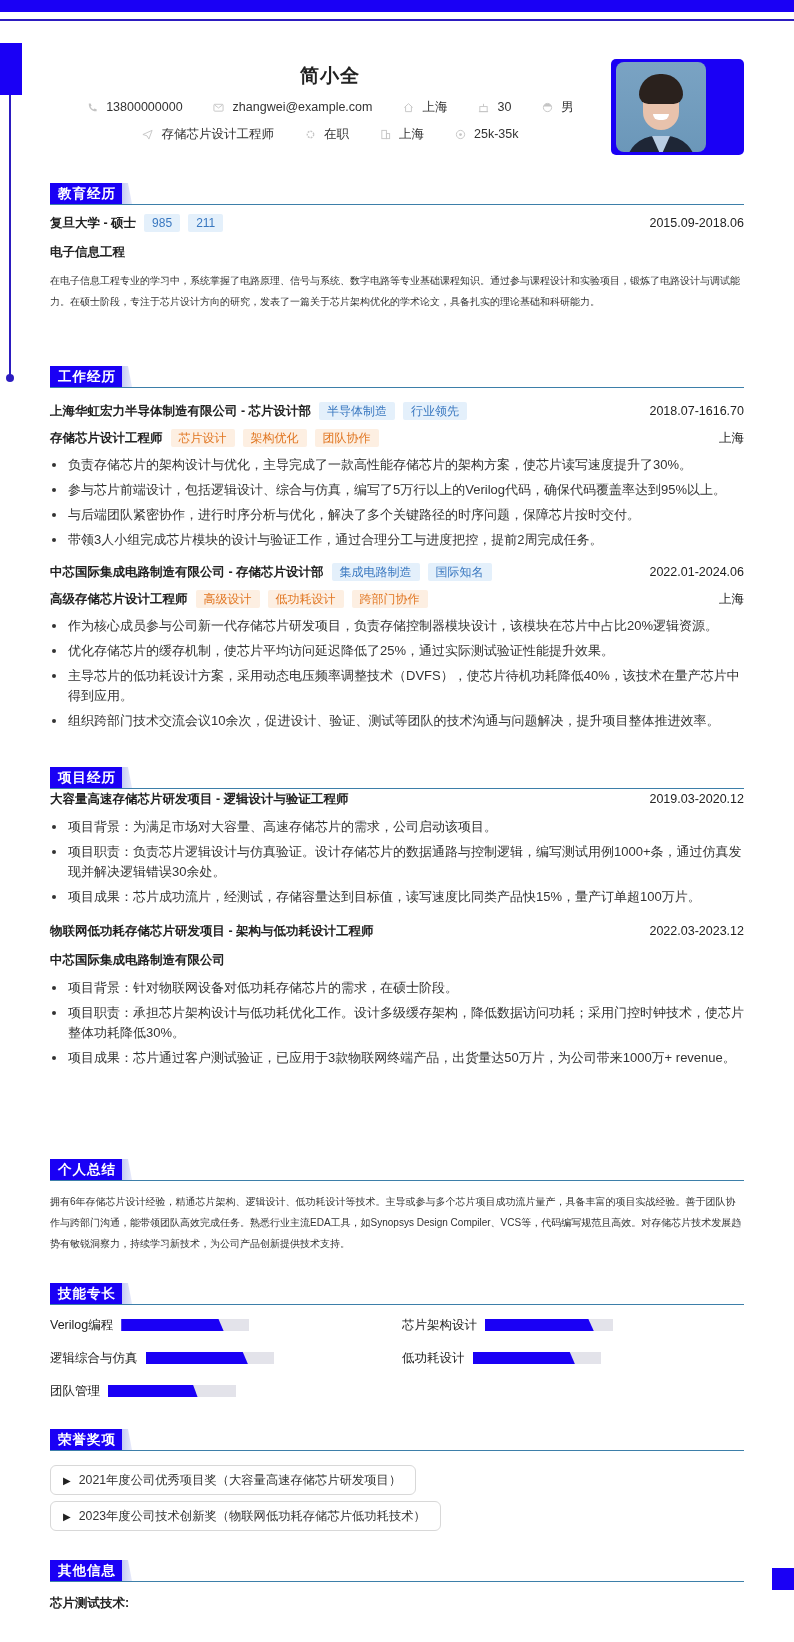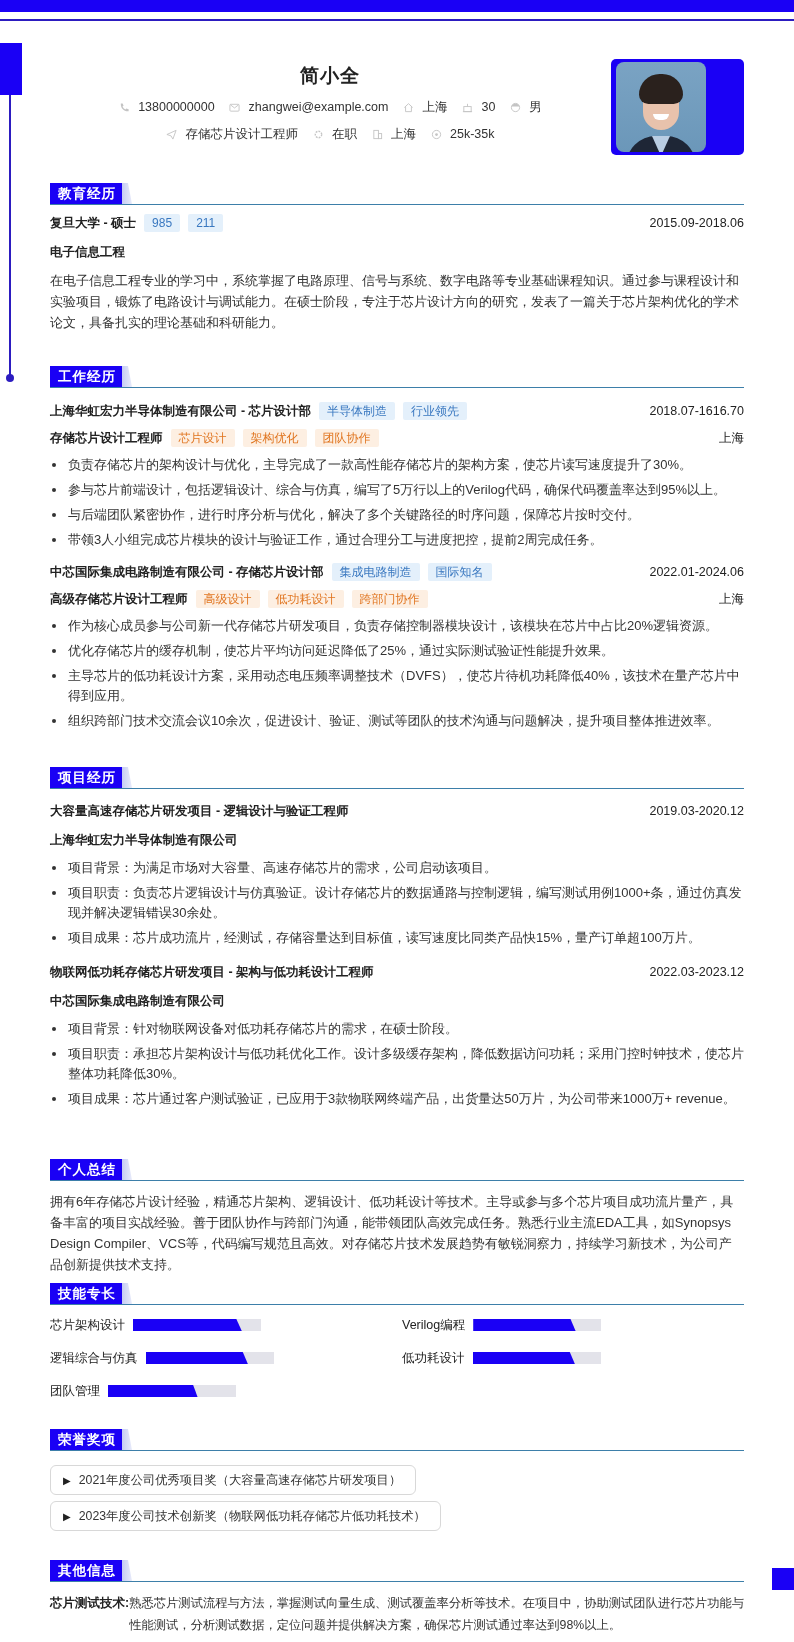--- a/index.html
+++ b/index.html
@@ -14,21 +14,21 @@
     }
     .top-bar { position: absolute; left: 0; top: 0; width: 794px; height: 12px; background: #1a00f5; }
     .top-line { position: absolute; left: 0; top: 19px; width: 794px; height: 2px; background: #2c1cc0; }
     .left-block { position: absolute; left: 0; top: 43px; width: 22px; height: 52px; background: #1a00f5; }
     .left-line { position: absolute; left: 9px; top: 95px; width: 2px; height: 282px; background: #2c1cc0; }
     .left-dot { position: absolute; left: 6px; top: 374px; width: 8px; height: 8px; border-radius: 50%; background: #2c1cc0; }
     .right-block { position: absolute; left: 772px; top: 1568px; width: 22px; height: 22px; background: #1a00f5; }
 
     .header { position: absolute; left: 50px; top: 61px; width: 560px; text-align: center; }
     .name { font-size: 19px; font-weight: bold; color: #222; letter-spacing: 1px; height: 30px; line-height: 30px; }
-    .info-row { display: flex; justify-content: center; align-items: center; gap: 0; margin-top: 6px; height: 20px; font-size: 12.5px; color: #333; }
+    .info-row { display: flex; justify-content: center; align-items: center; gap: 16px; margin-top: 6px; height: 20px; font-size: 12.5px; color: #333; }
     .info-row + .info-row { margin-top: 7px; }
     .info-item { display: flex; align-items: center; margin: 0 7px; }
     .info-icon { width: 12px; height: 12px; margin-right: 8px; color: #bbb; font-size: 10px; display: inline-flex; align-items: center; justify-content: center; line-height: 1; }
     .info-icon svg { width: 11px; height: 11px; }
 
     .photo-wrap { position: absolute; left: 611px; top: 59px; width: 133px; height: 96px; background: #1a00f5; border-radius: 5px; }
     .photo { position: absolute; left: 5px; top: 3px; width: 90px; height: 90px; border-radius: 8px; background: linear-gradient(180deg, #7aa3c3 0%, #6b97b9 100%); overflow: hidden; }
     .photo .hair { position: absolute; left: 23px; top: 12px; width: 44px; height: 30px; border-radius: 22px 22px 10px 10px; background: #2a211d; }
     .photo .face { position: absolute; left: 27px; top: 22px; width: 36px; height: 46px; border-radius: 16px 16px 18px 18px; background: #e8c2ac; }
     .photo .smile { position: absolute; left: 37px; top: 52px; width: 16px; height: 6px; border-radius: 0 0 8px 8px; background: #fff; }
@@ -39,21 +39,21 @@
     .sec-head { position: relative; height: 22px; border-bottom: 1.5px solid #3d7fa9; }
     .sec-title { position: absolute; left: 0; top: 0; height: 21px; padding: 0 8px; background: #1a00f5; color: #fff; font-weight: bold; font-size: 13.5px; line-height: 21px; letter-spacing: 1px; }
     .sec-tail { position: absolute; top: 0; width: 10px; height: 21px; background: linear-gradient(90deg, #c6cdf3, #e8ebfa); clip-path: polygon(0 0, 60% 0, 100% 100%, 0 100%); }
 
     .row { display: flex; justify-content: space-between; align-items: center; height: 20px; }
     .row-left { display: flex; align-items: center; }
     .b { font-weight: bold; font-size: 12.5px; color: #222; }
     .date { font-weight: normal; font-size: 12.5px; color: #222; }
     .tag-blue { display: inline-block; margin-left: 8px; padding: 0 8px; height: 18px; line-height: 18px; background: #e4f0fb; color: #3a78c0; font-size: 12px; border-radius: 2px; }
     .tag-orange { display: inline-block; margin-left: 8px; padding: 0 8px; height: 18px; line-height: 18px; background: #fdefe2; color: #e07520; font-size: 12px; border-radius: 2px; }
-    .para { font-size: 13px; line-height: 21px; color: #333; }
+    .para { font-size: 10px; line-height: 21px; color: #333; }
     ul.bullets { list-style: none; }
     ul.bullets li { position: relative; padding-left: 18px; font-size: 13px; line-height: 20px; color: #333; margin-bottom: 5px; }
     ul.bullets li::before { content: ""; position: absolute; left: 2px; top: 8px; width: 4px; height: 4px; border-radius: 50%; background: #333; }
 
     .skills { display: grid; grid-template-columns: 352px 342px; row-gap: 13px; margin-top: 10px; }
     .skill { display: flex; align-items: center; height: 20px; }
     .skill-label { font-size: 12.5px; color: #222; margin-right: 8px; white-space: nowrap; }
     .skill-bar { position: relative; width: 128px; height: 12px; background: #e3e3ea; }
     .skill-fill { position: absolute; left: 0; top: 0; height: 12px; background: #1a00f5; clip-path: polygon(0 0, 95% 0, 100% 100%, 0 100%); }
 
@@ -246,27 +246,24 @@
     </ul>
   </div>
 </div>
 
 <div class="section" style="top:767px;">
   <div class="sec-head">
     <span class="sec-title">项目经历</span>
     <span class="sec-tail" style="left:72px;"></span>
   </div>
 
-  <div style="margin-top:12px;">
+  <div style="">
     <div class="row">
       <span class="b">大容量高速存储芯片研发项目 - 逻辑设计与验证工程师</span>
       <span class="date">2019.03-2020.12</span>
-    </div>
-    <div class="row" style="margin-top:9px;">
-      <span class="b">上海华虹宏力半导体制造有限公司</span>
     </div>
     <ul class="bullets" style="margin-top:8px;">
       <li>项目背景：为满足市场对大容量、高速存储芯片的需求，公司启动该项目。</li>
       <li>项目职责：负责芯片逻辑设计与仿真验证。设计存储芯片的数据通路与控制逻辑，编写测试用例1000+条，通过仿真发现并解决逻辑错误30余处。</li>
       <li>项目成果：芯片成功流片，经测试，存储容量达到目标值，读写速度比同类产品快15%，量产订单超100万片。</li>
     </ul>
   </div>
 
   <div style="margin-top:14px;">
     <div class="row">
@@ -292,29 +289,29 @@
   <div class="para" style="margin-top:10px;">拥有6年存储芯片设计经验，精通芯片架构、逻辑设计、低功耗设计等技术。主导或参与多个芯片项目成功流片量产，具备丰富的项目实战经验。善于团队协作与跨部门沟通，能带领团队高效完成任务。熟悉行业主流EDA工具，如Synopsys Design Compiler、VCS等，代码编写规范且高效。对存储芯片技术发展趋势有敏锐洞察力，持续学习新技术，为公司产品创新提供技术支持。</div>
 </div>
 
 <div class="section" style="top:1283px;">
   <div class="sec-head">
     <span class="sec-title">技能专长</span>
     <span class="sec-tail" style="left:72px;"></span>
   </div>
   <div class="skills">
     <div class="skill">
+      <span class="skill-label">Verilog编程</span>
+      <span class="skill-bar">
+          <span class="skill-fill" style="width: 80%;"></span>
+        </span>
+    </div>
+    <div class="skill">
       <span class="skill-label">芯片架构设计</span>
       <span class="skill-bar">
           <span class="skill-fill" style="width: 85%;"></span>
-        </span>
-    </div>
-    <div class="skill">
-      <span class="skill-label">Verilog编程</span>
-      <span class="skill-bar">
-          <span class="skill-fill" style="width: 80%;"></span>
         </span>
     </div>
     <div class="skill">
       <span class="skill-label">逻辑综合与仿真</span>
       <span class="skill-bar">
           <span class="skill-fill" style="width: 80%;"></span>
         </span>
     </div>
     <div class="skill">
       <span class="skill-label">低功耗设计</span>
@@ -348,15 +345,14 @@
   </div>
 </div>
 
 <div class="section" style="top:1560px;">
   <div class="sec-head">
     <span class="sec-title">其他信息</span>
     <span class="sec-tail" style="left:72px;"></span>
   </div>
   <div class="other">
     <span class="other-label">芯片测试技术:</span>
-    <span class="other-text">熟悉芯片测试流程与方法，掌握测试向量生成、测试覆盖率分析等技术。在项目中，协助测试团队进行芯片功能与性能测试，分析测试数据，定位问题并提供解决方案，确保芯片测试通过率达到98%以上。</span>
   </div>
 </div>
 
 </body></html>

